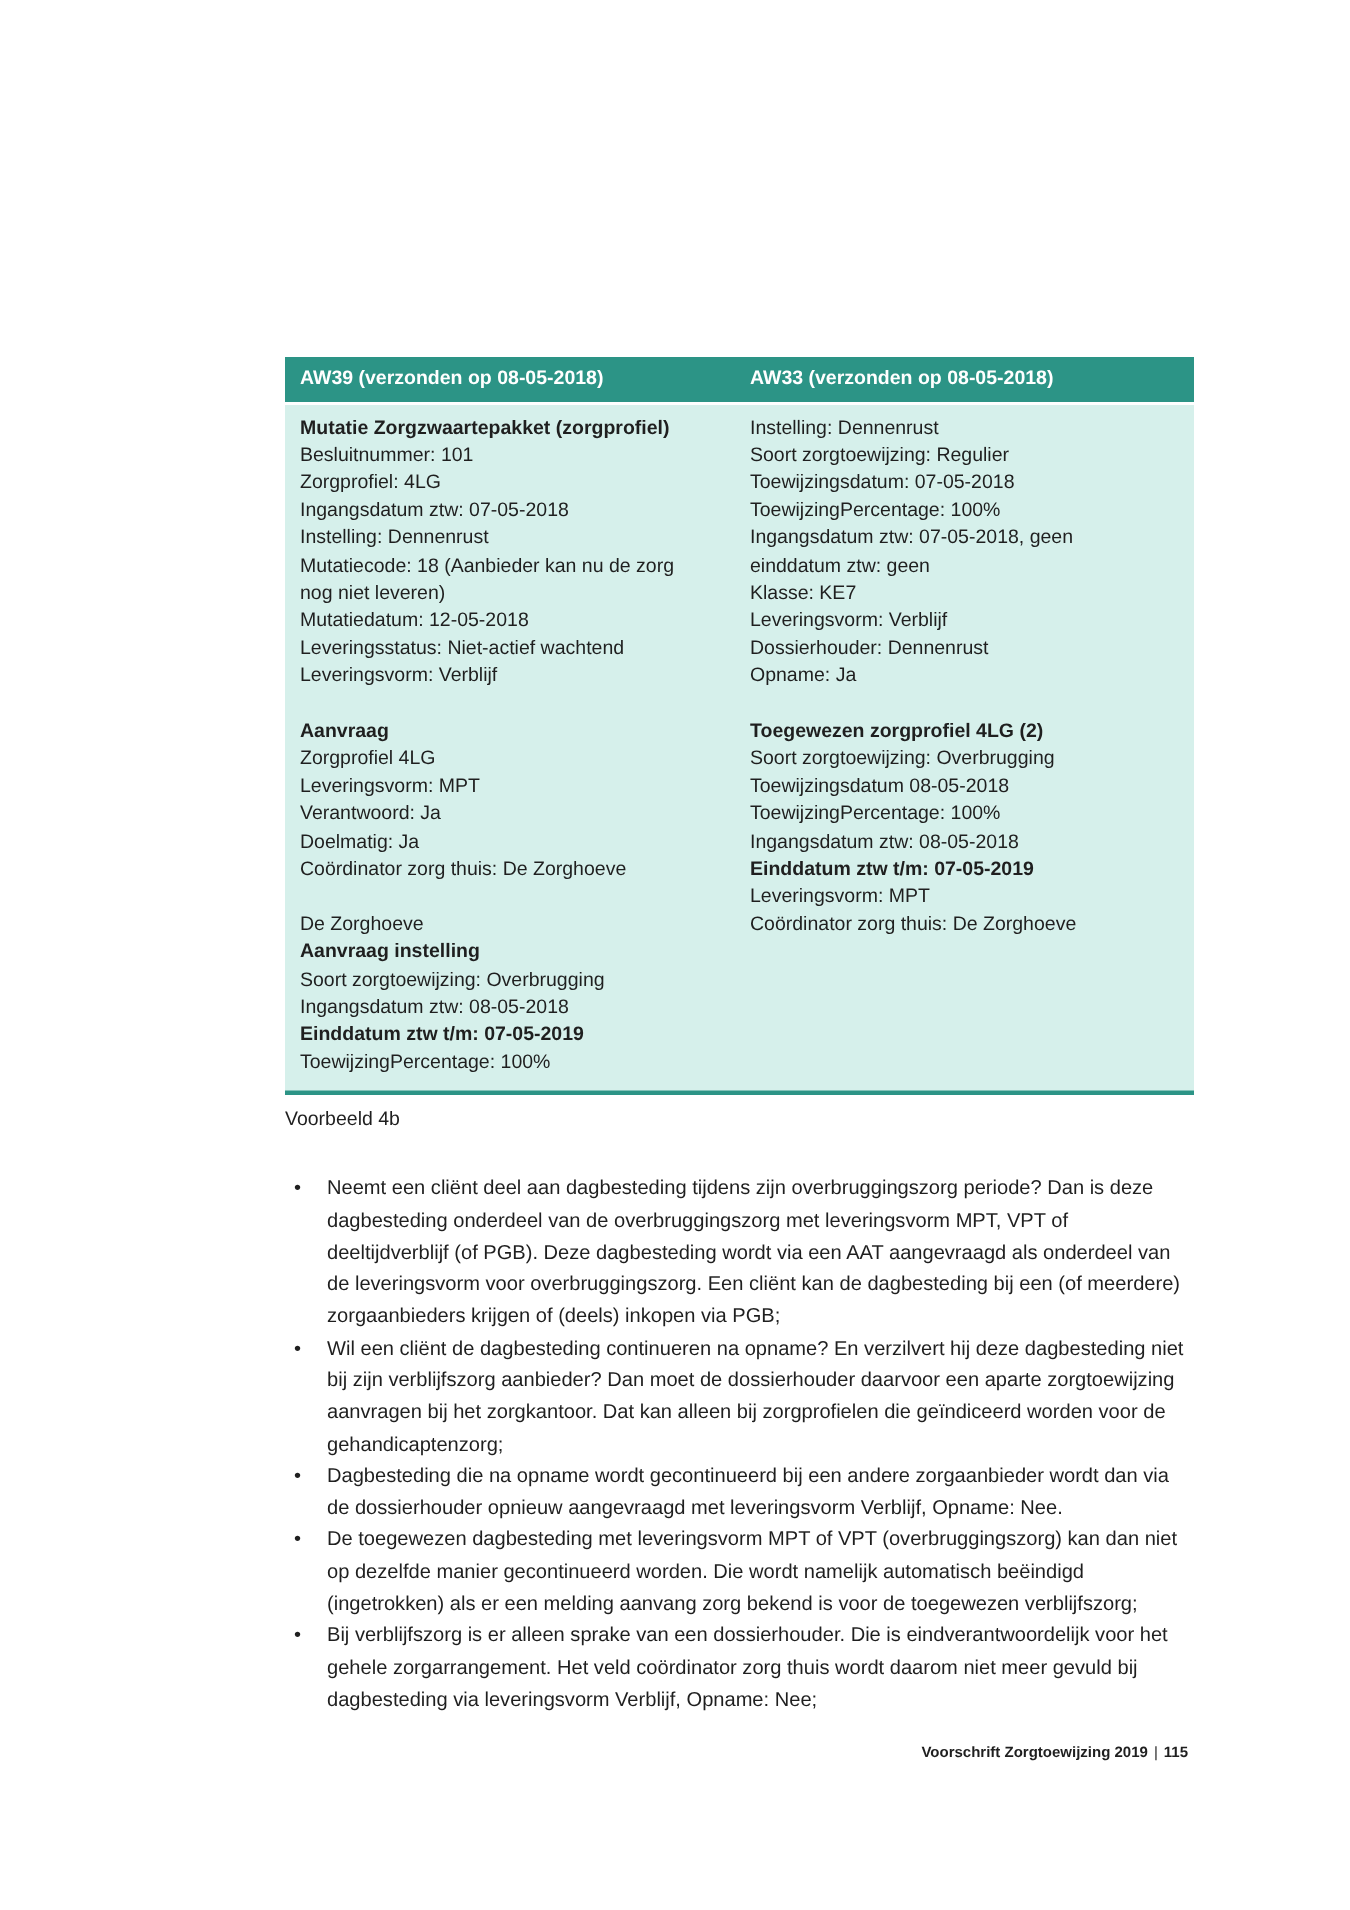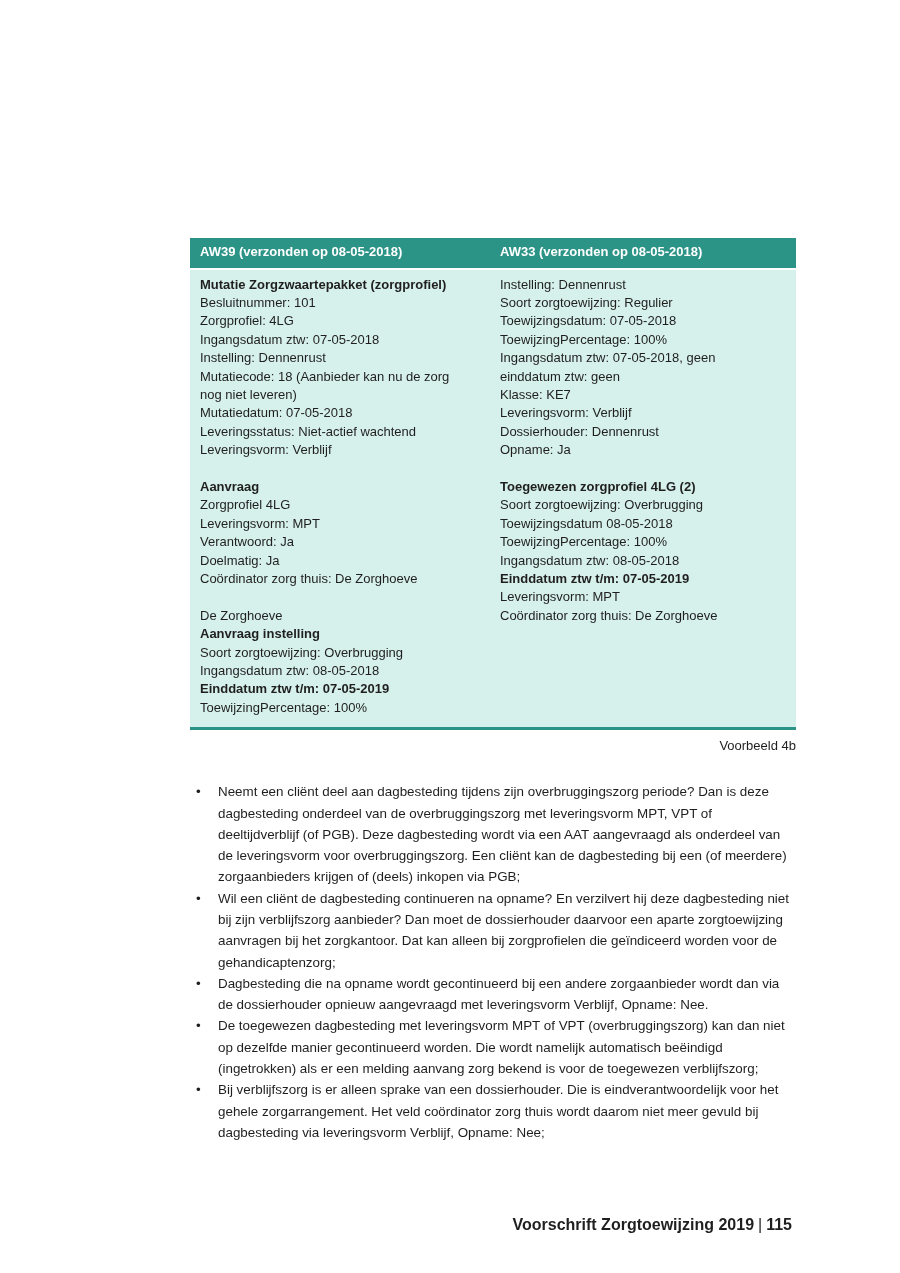--- a/index.html
+++ b/index.html
@@ -20,31 +20,31 @@
   .tbody { display:flex; background:#d6f0eb; margin-top:2px;
            border-bottom:3px solid #2c9486;
            font-size:13px; line-height:18.4px; }
   .bcell { box-sizing:border-box; padding:6px 12px 10px 10px; }
   .bcell.l { width:300px; }
   .bcell.r { flex:1; }
   .ln { min-height:18.4px; white-space:nowrap; }
   .b  { font-weight:bold; }
 
   
-  .caption { margin-top:7px; font-size:13px; line-height:18px;text-align:right; }
+  .caption { margin-top:7px; font-size:13px; line-height:18px; }
 
   
   ul.bullets { list-style:none; margin:26px 0 0 0; padding:0;
                font-size:13.4px; line-height:21.3px; }
   ul.bullets li { position:relative; padding-left:28px; }
   .bdot { position:absolute; left:6px; top:0; font-size:13.4px; }
 
   
-  .footer { position:absolute; top:1216px; right:108px;
-            font-size:16px; font-weight:bold; color:#1f1f1f; }
+  .footer { position:absolute; top:1163px; right:108px;
+            font-size:10px; font-weight:bold; color:#1f1f1f; }
   .footer .sep { padding:0 4px; font-weight:normal; }
 </style>
 </head>
 <body>
 
 <div class="content">
 
   <div class="thead">
     <div class="hcell l">
       <div>AW39 (verzonden op 08-05-2018)</div>
@@ -56,21 +56,21 @@
 
   <div class="tbody">
     <div class="bcell l">
       <div class="ln b">Mutatie Zorgzwaartepakket (zorgprofiel)</div>
       <div class="ln">Besluitnummer: 101</div>
       <div class="ln">Zorgprofiel: 4LG</div>
       <div class="ln">Ingangsdatum ztw: 07-05-2018</div>
       <div class="ln">Instelling: Dennenrust</div>
       <div class="ln">Mutatiecode: 18 (Aanbieder kan nu de zorg</div>
       <div class="ln">nog niet leveren)</div>
-      <div class="ln">Mutatiedatum: 07-05-2018</div>
+      <div class="ln">Mutatiedatum: 12-05-2018</div>
       <div class="ln">Leveringsstatus: Niet-actief wachtend</div>
       <div class="ln">Leveringsvorm: Verblijf</div>
       <div class="ln"></div>
       <div class="ln b">Aanvraag</div>
       <div class="ln">Zorgprofiel 4LG</div>
       <div class="ln">Leveringsvorm: MPT</div>
       <div class="ln">Verantwoord: Ja</div>
       <div class="ln">Doelmatig: Ja</div>
       <div class="ln">Coördinator zorg thuis: De Zorghoeve</div>
       <div class="ln"></div>

